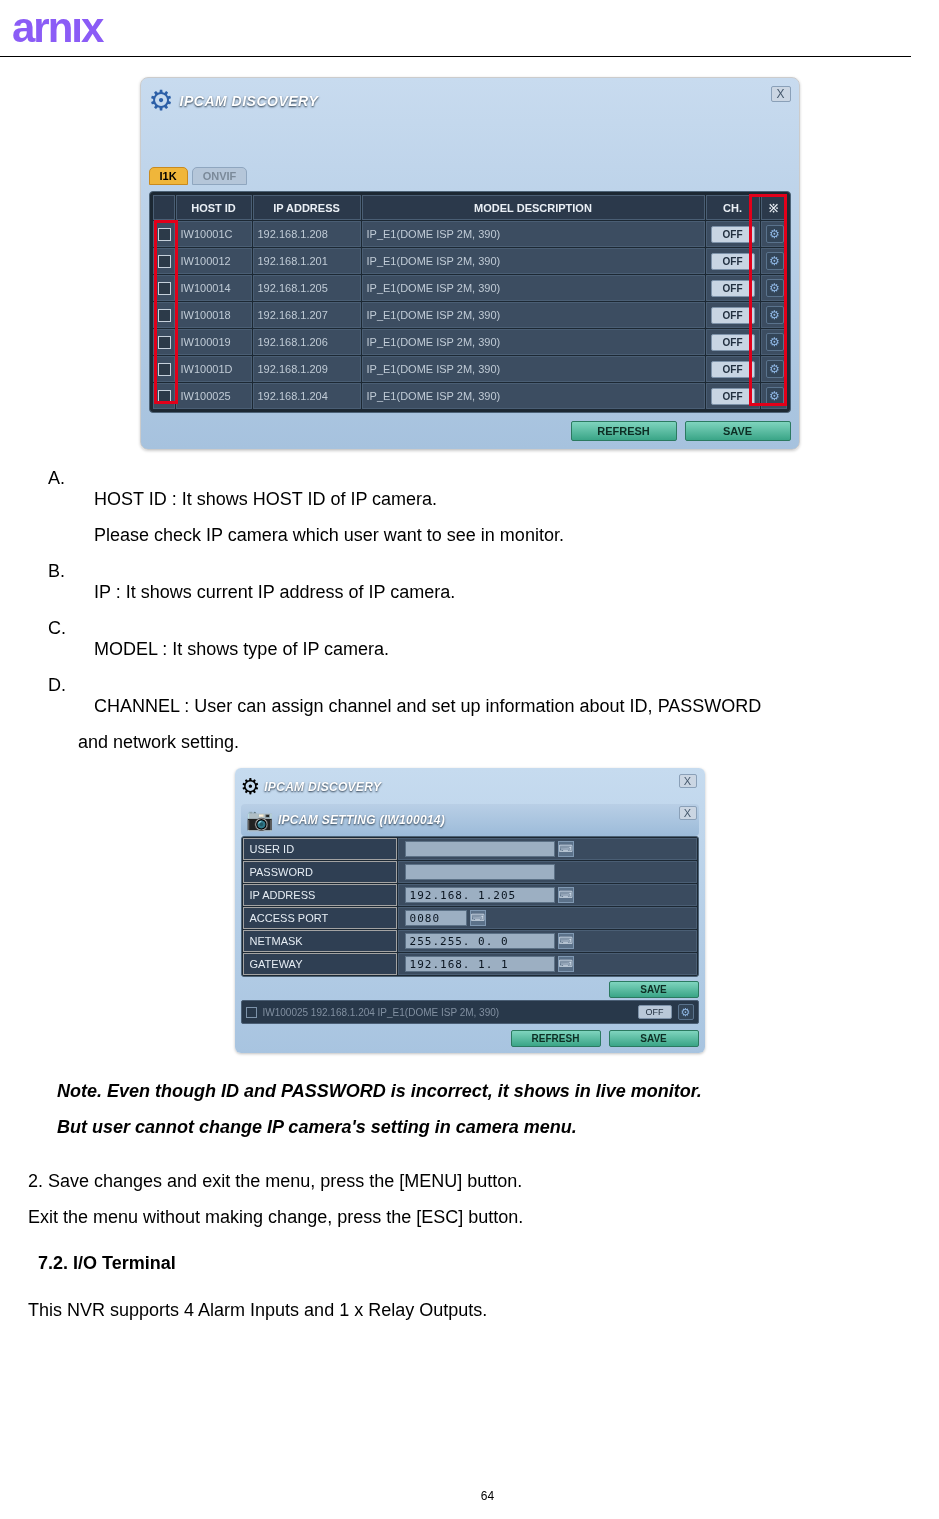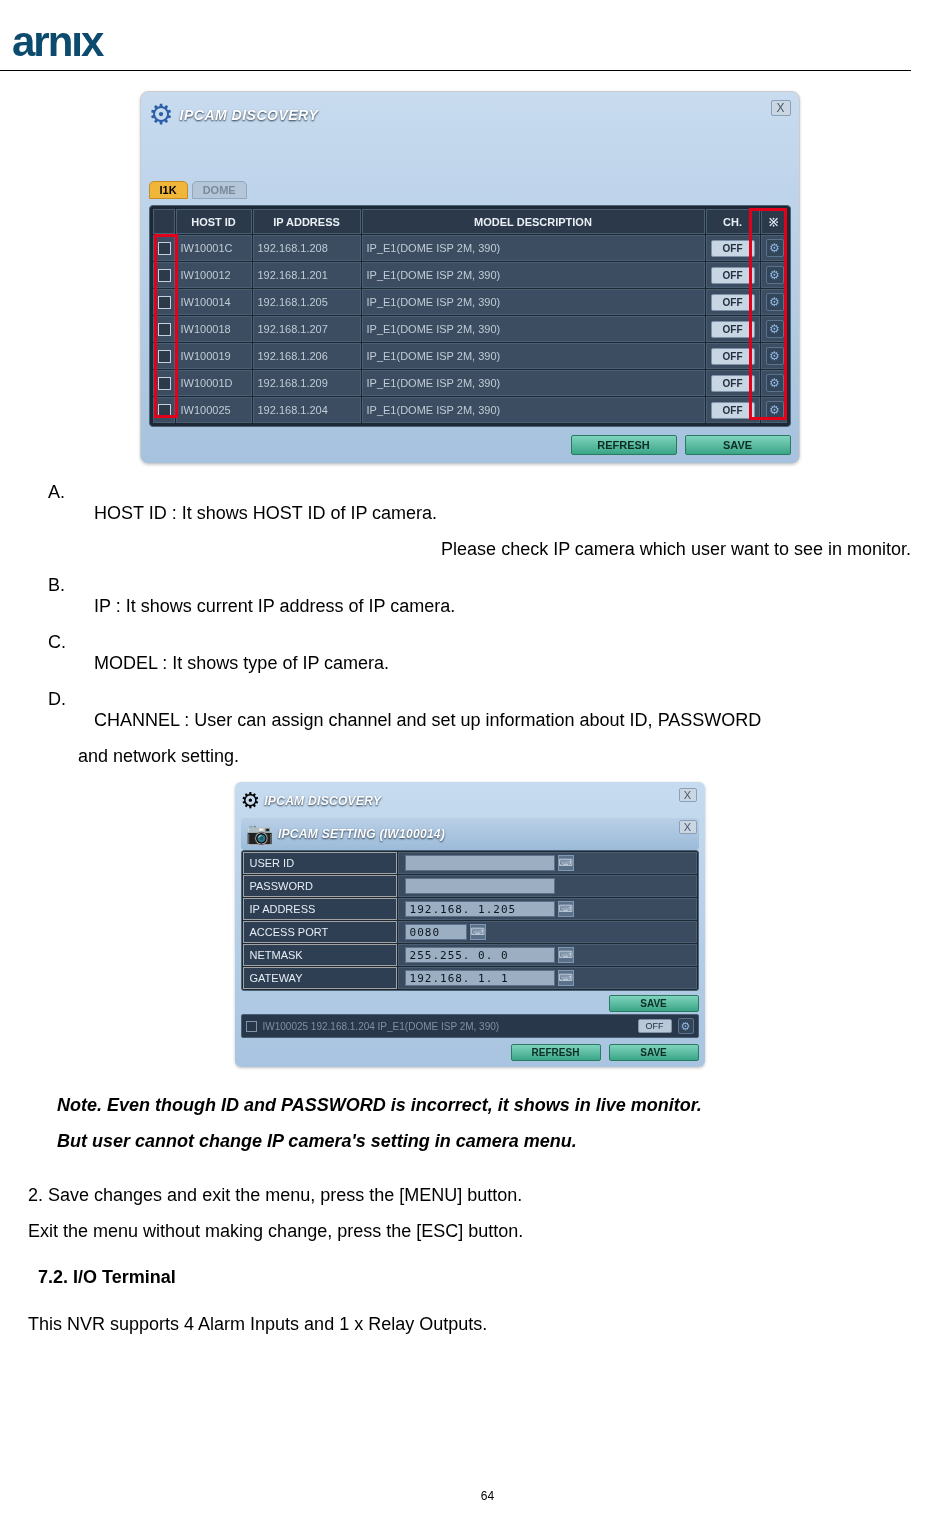--- a/index.html
+++ b/index.html
@@ -1,26 +1,26 @@
 <!DOCTYPE html>
 <html><head>
 <meta charset="utf-8">
 <style>
   * { box-sizing: border-box; }
   body { margin: 0; font-family: Arial, sans-serif; font-size: 18px; color: #000; background: #fff; }
   .page { width: 939px; min-height: 1519px; margin: 0 auto; padding: 0 28px 30px 0; position: relative; }
-  .logo { font-family: Arial, sans-serif; font-weight: 900; font-size: 42px; letter-spacing: -2px; color: #0c4a6e; padding-top: 18px; padding-left: 12px; }
+  .logo { font-family: Arial, sans-serif; font-weight: 900; font-size: 42px; letter-spacing: -2px; color: #8b5cf6; padding-top: 4px; padding-left: 12px; }
   .hr { border: 0; border-top: 1px solid #000; margin: 4px 0 20px 0; }
   .content { padding-left: 28px; }
   .subcontent { padding-left: 20px; }
   .line { line-height: 2.0; }
   .list-line { display: flex; }
   .list-prefix { width: 46px; flex: 0 0 46px; }
   .list-text { flex: 1; margin-top: 21px; }
-  .indent-text { padding-left: 46px; text-align: right; }
+  .indent-text { padding-left: 46px; }
   .note { font-style: italic; font-weight: bold; margin-left: 9px; }
   .sec { font-weight: bold; margin: 18px 0; }
   .pnum { position: absolute; bottom: 16px; left: 18px; width: 939px; text-align: center; font-size: 12px; }
 
   
   .dlg-wrap { display: flex; justify-content: center; margin-bottom: 10px; }
   .dlg { width: 660px; border: 1px solid #ccc; border-radius: 8px; background: linear-gradient(#c8dbef,#a6c2de); font-size: 12px; box-shadow: 0 1px 3px rgba(0,0,0,.2); }
   .dlg-title { display: flex; align-items: center; padding: 6px 8px 2px 8px; position: relative; }
   .dlg-title .gears { font-size: 28px; margin-right: 6px; color: #2c5fa7; }
   .dlg-title .ttxt { font-weight: bold; font-style: italic; color: #fff; text-shadow: 0 1px 2px #234; letter-spacing: .5px; font-size: 14px; }
@@ -74,21 +74,21 @@
 
     <div class="dlg-wrap">
       <div class="dlg">
         <div class="dlg-title">
           <span class="gears">⚙</span>
           <span class="ttxt">IPCAM DISCOVERY</span>
           <span class="closebtn">X</span>
         </div>
         <div class="tabs">
           <span class="tab active">I1K</span>
-          <span class="tab">DOME</span>
+          <span class="tab">ONVIF</span>
         </div>
         <div class="tblarea">
           <table class="tbl">
             <colgroup>
                 <col style="width:22px">
                 <col style="width:76px">
                 <col style="width:108px">
                 <col>
                 <col style="width:54px">
                 <col style="width:26px">

